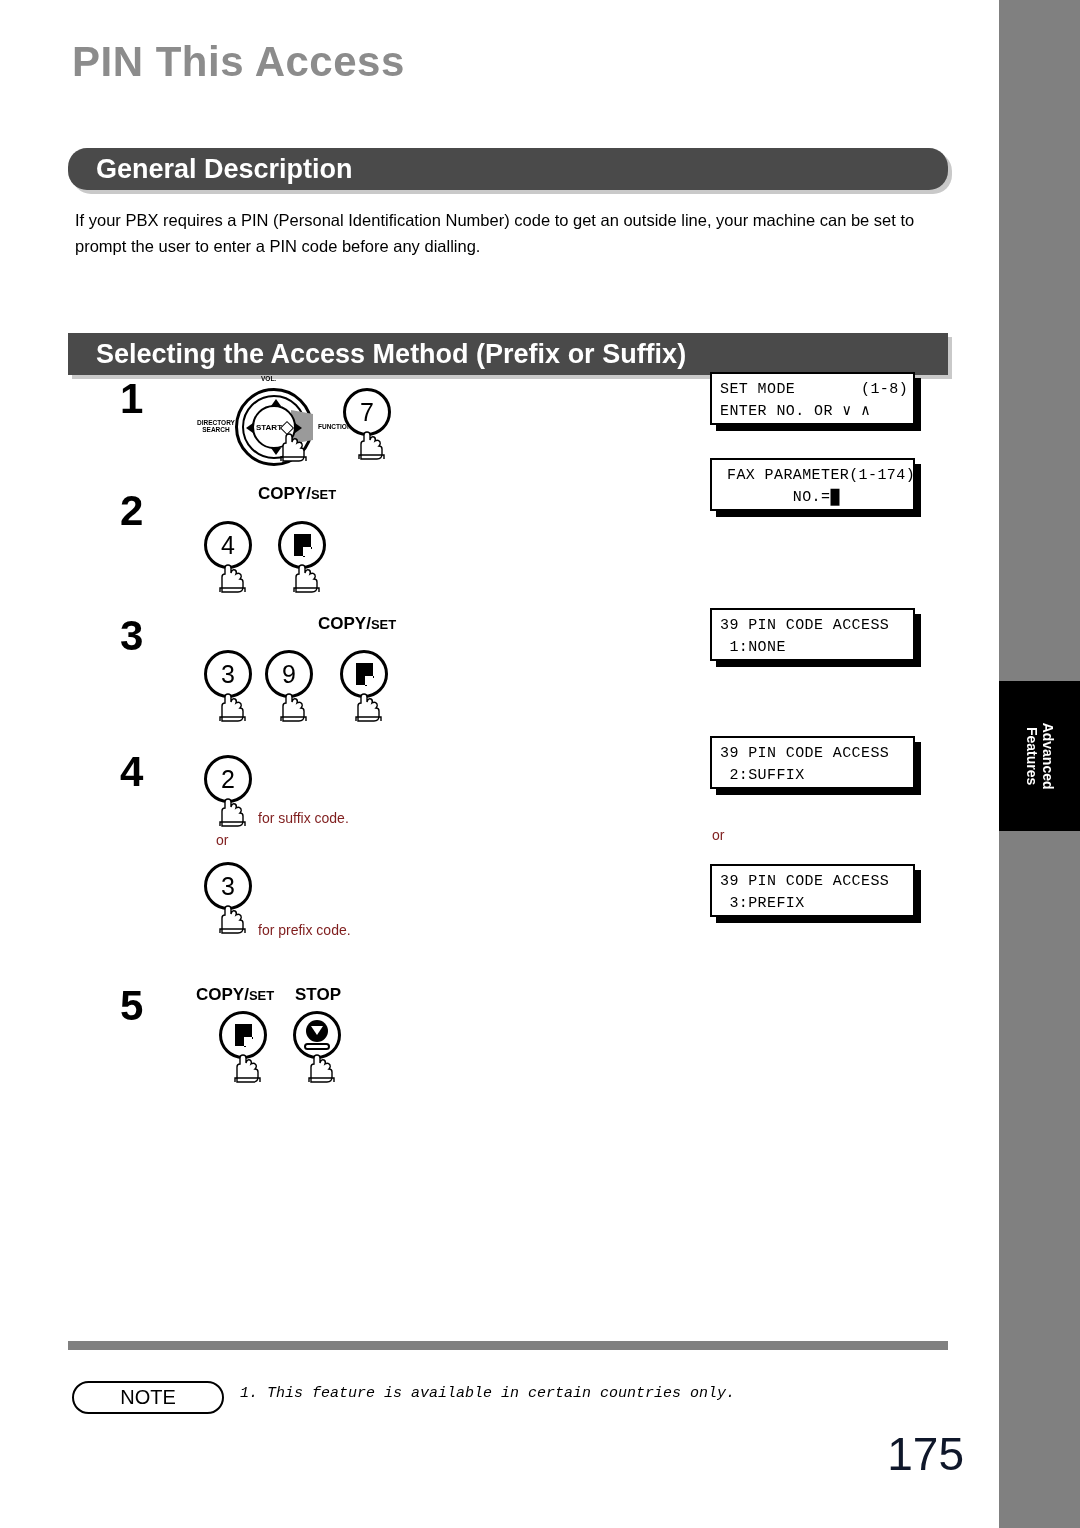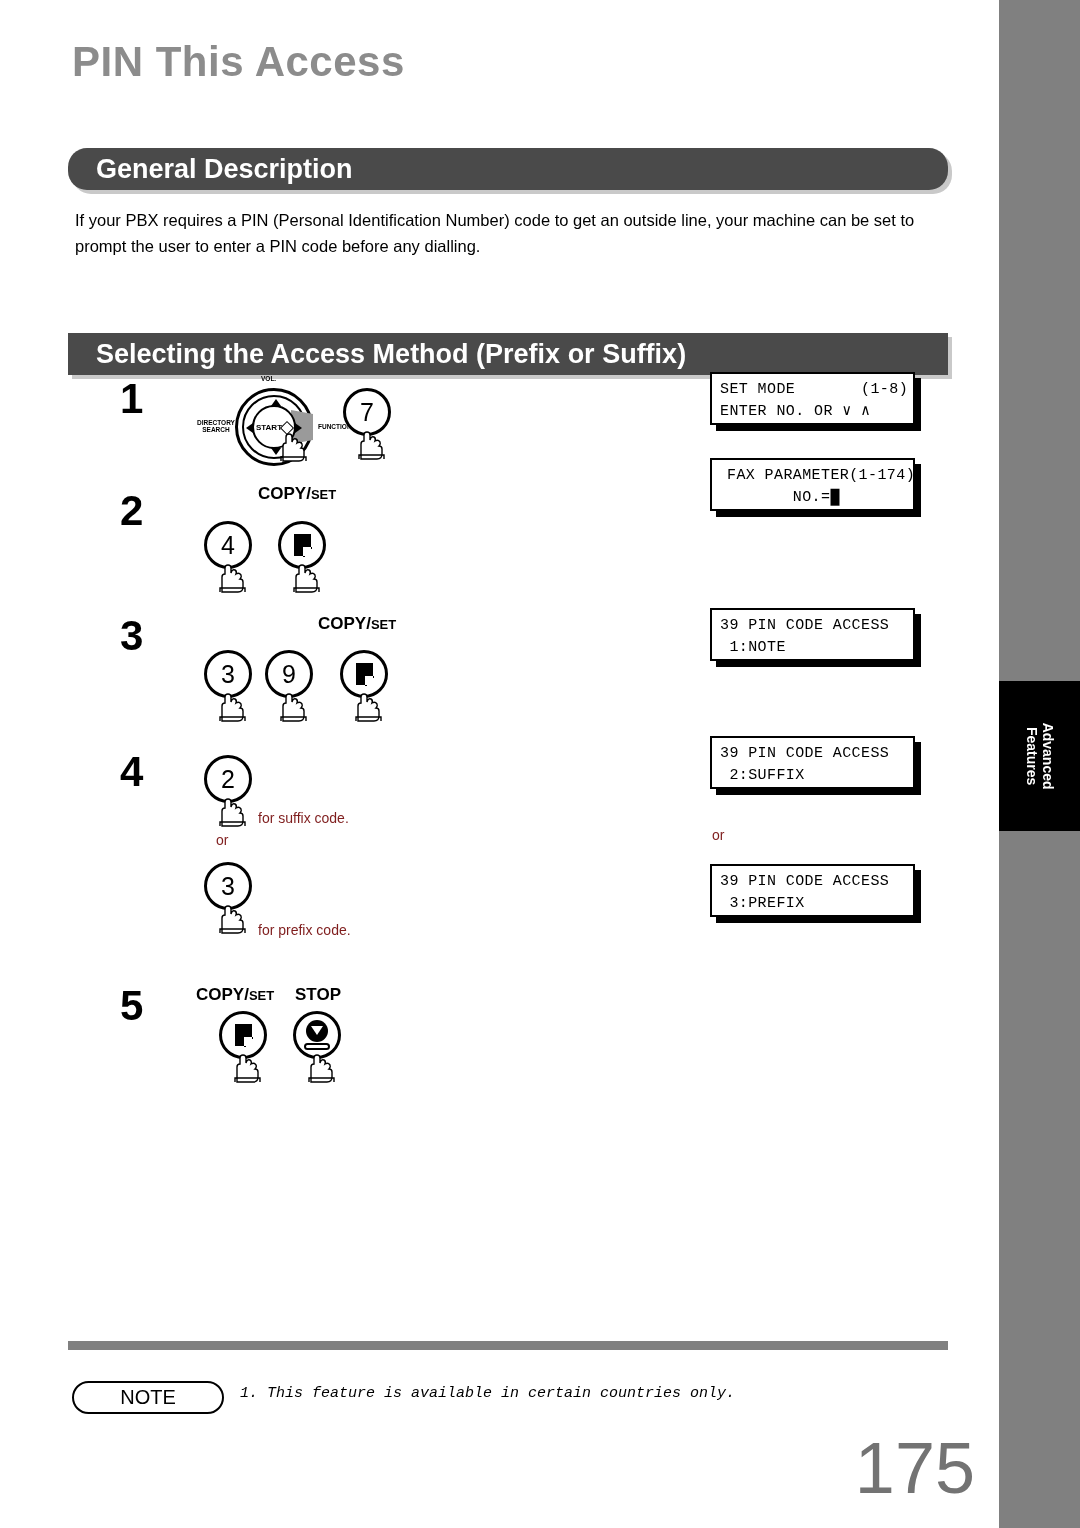--- a/index.html
+++ b/index.html
@@ -119,22 +119,22 @@
     position:absolute;left:72px;top:1381px;width:152px;height:33px;
     border:2px solid #000;border-radius:17px;background:#fff;
     display:flex;align-items:center;justify-content:center;
     font-size:20px;color:#000;box-sizing:border-box;
   }
   .note-text{
     position:absolute;left:240px;top:1385px;
     font-size:15px;font-style:italic;color:#000;font-family:Liberation Mono, monospace;
   }
   .page-no{
-    position:absolute;right:105px;top:1427px;
-    font-size:72px;color:#737373;
+    position:absolute;right:116px;top:1427px;
+    font-size:46px;color:#0f172a;
   }
   
   .dial{position:absolute;left:235px;top:388px;width:78px;height:78px;}
   .dial-ring{
     position:absolute;left:0;top:0;width:78px;height:78px;border-radius:50%;
     border:3px solid #000;box-sizing:border-box;background:#fff;
   }
   .dial-ring2{
     position:absolute;left:7px;top:7px;width:64px;height:64px;border-radius:50%;
     border:2px solid #000;box-sizing:border-box;
@@ -284,21 +284,21 @@
 </div>
 <div class="hand" style="left:352px;top:692px;">
   <svg width="34" height="30" viewBox="0 0 34 30">
       <path d="M6 29 L6 14 Q6 11 9 11 L9 5 Q9 2 12 2 Q15 2 15 5 L15 10 Q16 6 19 7 Q21 8 20 11 Q23 9 25 12 Q26 14 24 16 Q27 16 27 19 L27 24 Q27 29 22 29 Z" fill="#fff" stroke="#000" stroke-width="1.4"></path>
       <path d="M4 29 L4 25 L29 25 L29 29" fill="none" stroke="#000" stroke-width="1.4"></path>
     </svg>
 </div>
 
 <div class="lcd" style="left:710px;top:608px;">
   <div class="l1">39 PIN CODE ACCESS</div>
-  <div class="l2"> 1:NOTE</div>
+  <div class="l2"> 1:NONE</div>
 </div>
 
 <div class="step-num" style="left:120px;top:748px;">4</div>
 
 <div class="key" style="left:204px;top:755px;">
   <span>2</span>
 </div>
 <div class="hand" style="left:216px;top:797px;">
   <svg width="34" height="30" viewBox="0 0 34 30">
       <path d="M6 29 L6 14 Q6 11 9 11 L9 5 Q9 2 12 2 Q15 2 15 5 L15 10 Q16 6 19 7 Q21 8 20 11 Q23 9 25 12 Q26 14 24 16 Q27 16 27 19 L27 24 Q27 29 22 29 Z" fill="#fff" stroke="#000" stroke-width="1.4"></path>

